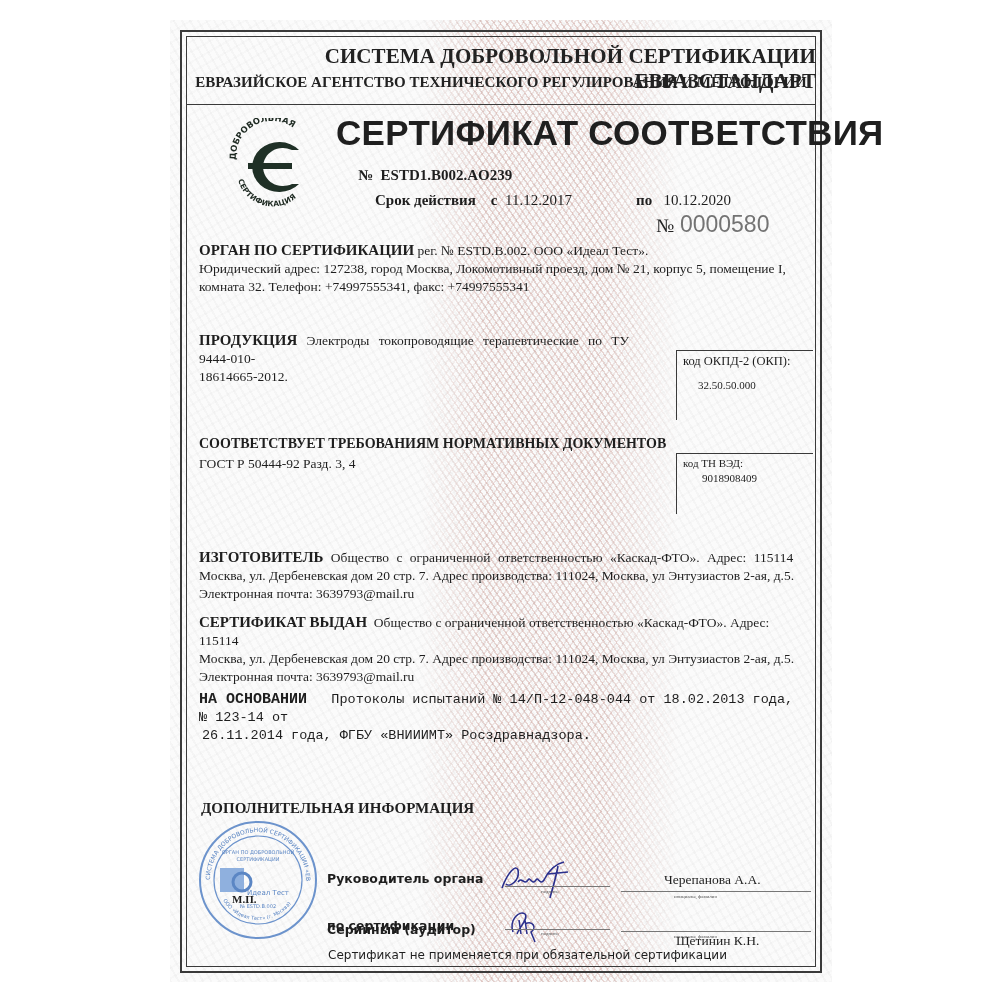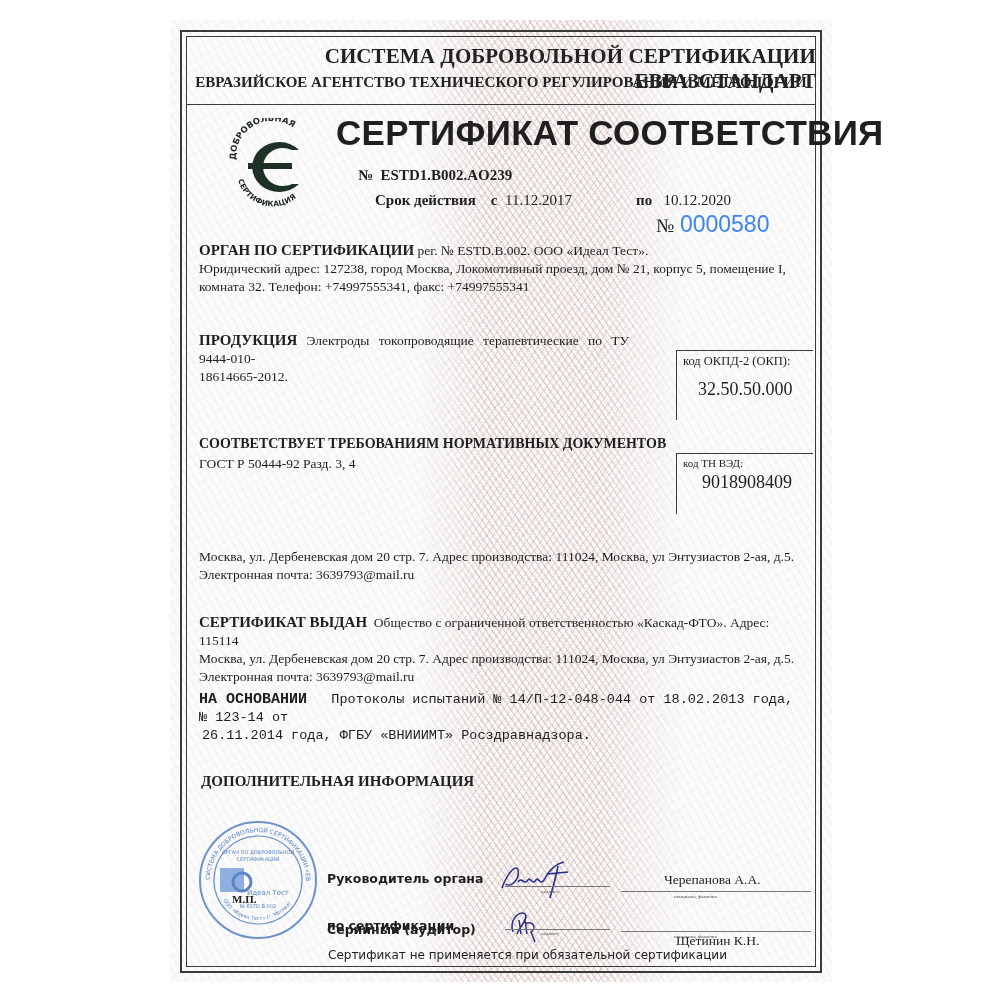--- a/index.html
+++ b/index.html
@@ -50,33 +50,33 @@
     font-weight:bold; font-size:35px; color:#1f1f1f; letter-spacing:0.3px;
   }
   .t { position:absolute; white-space:nowrap; }
   .bold { font-weight:bold; }
   .num-line { left:358px; top:167px; font-size:15px; }
   .validity { left:375px; top:192px; font-size:15px; }
   .validity .lbl { font-weight:bold; }
   .to { left:636px; top:192px; font-size:15px; }
   .serial { left:656px; top:211px; font-size:23px; }
   .serial .no { font-family:"Liberation Serif", serif; color:#222; font-size:19px; }
-  .serial .val { font-family:"Liberation Sans", sans-serif; color:#3b82f6;text-align:center; }
+  .serial .val { font-family:"Liberation Sans", sans-serif; color:#737373;text-align:center; }
   .section { position:absolute; left:199px; width:610px; font-size:13.5px; line-height:18px; }
   .section .head { font-weight:bold; font-size:15px; }
   .justify { text-align:justify; text-align-last:left; }
   .code-box {
     position:absolute; border-left:1.5px solid #3a3a3a; border-top:1.5px solid #3a3a3a;
     font-size:12.5px;
   }
   .code-box .label { position:absolute; left:6px; top:3px; white-space:nowrap; }
-  .code-box .value { position:absolute; white-space:nowrap; font-size:18px;text-align:right; }
+  .code-box .value { position:absolute; white-space:nowrap; font-size:11px;text-align:right; }
   .compliance-head { left:199px; top:436px; font-size:14px; font-weight:bold; }
   .gost { left:199px; top:456px; font-size:13.5px; }
-  .extra-head { left:201px; top:773px; font-size:15px; font-weight:bold; }
+  .extra-head { left:201px; top:800px; font-size:15px; font-weight:bold; }
   .stamp { position:absolute; left:196px; top:818px; width:124px; height:124px; }
   .mp { left:232px; top:893px; font-size:11px; font-weight:bold; }
   .role { font-family:"DejaVu Sans", sans-serif; font-size:12.5px; font-weight:bold; }
   .sig-line { position:absolute; border-top:1px solid #777; height:0; }
   .tiny { font-size:5px; color:#555; position:absolute; white-space:nowrap; }
   .name { font-size:13.5px; }
   .footer-note { left:328px; top:948px; font-size:12px; font-family:"DejaVu Sans", sans-serif; }
 </style>
 </head>
 <body>
@@ -141,20 +141,22 @@
 </div>
 
 <div class="t compliance-head">СООТВЕТСТВУЕТ ТРЕБОВАНИЯМ НОРМАТИВНЫХ ДОКУМЕНТОВ</div>
 <div class="t gost">ГОСТ Р 50444-92 Разд. 3, 4</div>
 <div class="code-box" style="left:676px; top:453px; width:136px; height:60px;">
   <span class="label" style="font-size:11px;">код ТН ВЭД:</span>
   <span class="value" style="left:25px; top:18px;">9018908409</span>
 </div>
 
 <div class="section" style="top:548px;">
+  <div class="justify" style="word-spacing:4px;"><span class="head">ИЗГОТОВИТЕЛЬ</span>
+  <span>Общество с ограниченной ответственностью «Каскад-ФТО». Адрес: 115114</span></div>
   <div>Москва, ул. Дербеневская дом 20 стр. 7. Адрес производства: 111024, Москва, ул Энтузиастов 2-ая, д.5.</div>
   <div>Электронная почта: 3639793@mail.ru</div>
 </div>
 
 <div class="section" style="top:613px;">
   <div><span class="head">СЕРТИФИКАТ ВЫДАН</span>&nbsp;
   <span>Общество с ограниченной ответственностью «Каскад-ФТО». Адрес: 115114</span></div>
   <div>Москва, ул. Дербеневская дом 20 стр. 7. Адрес производства: 111024, Москва, ул Энтузиастов 2-ая, д.5.</div>
   <div>Электронная почта: 3639793@mail.ru</div>
 </div>

